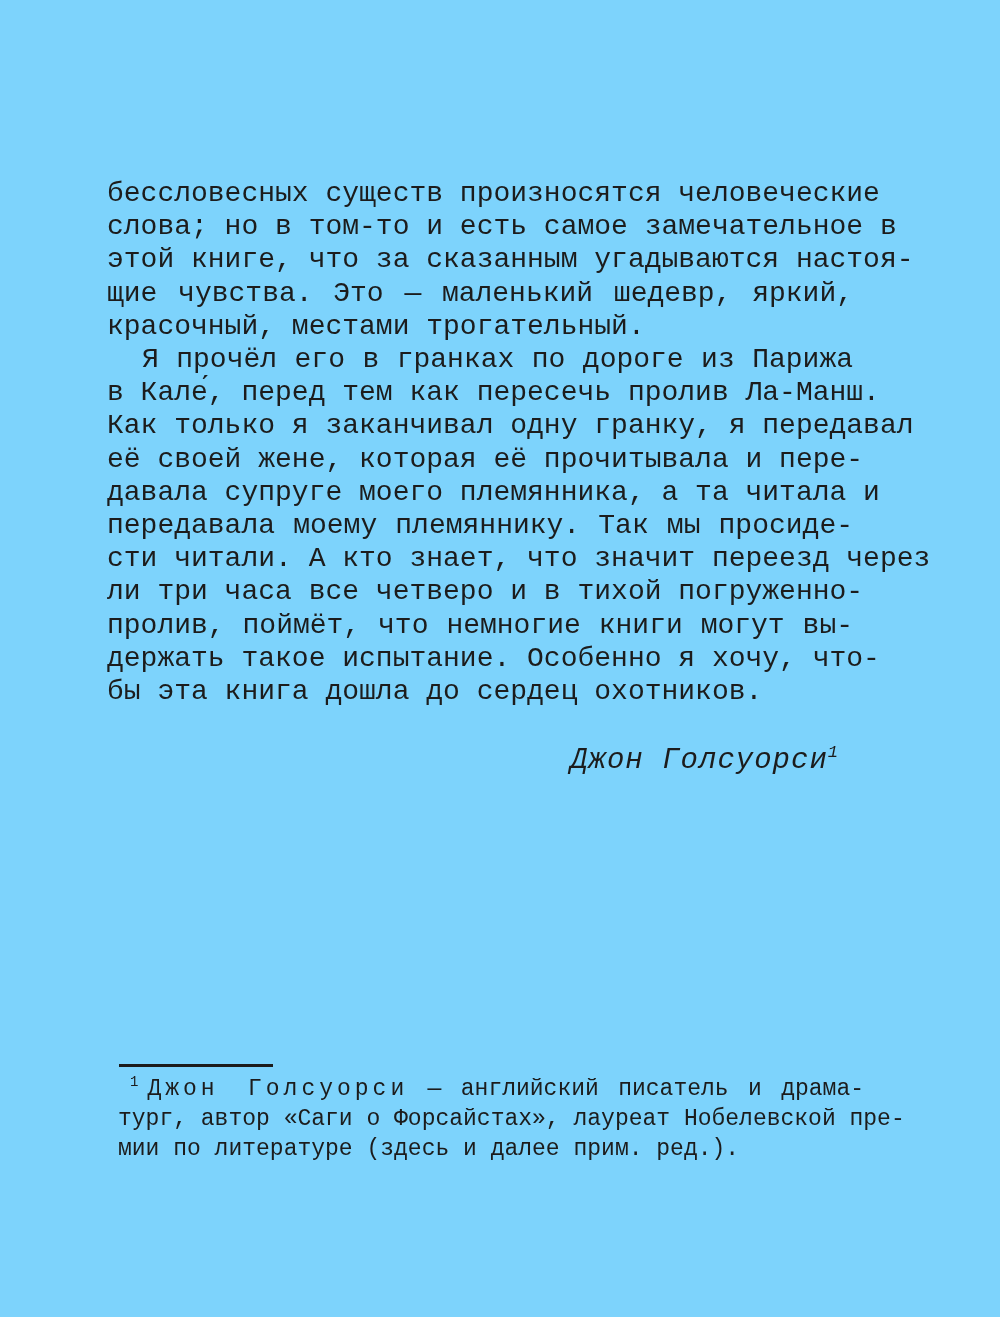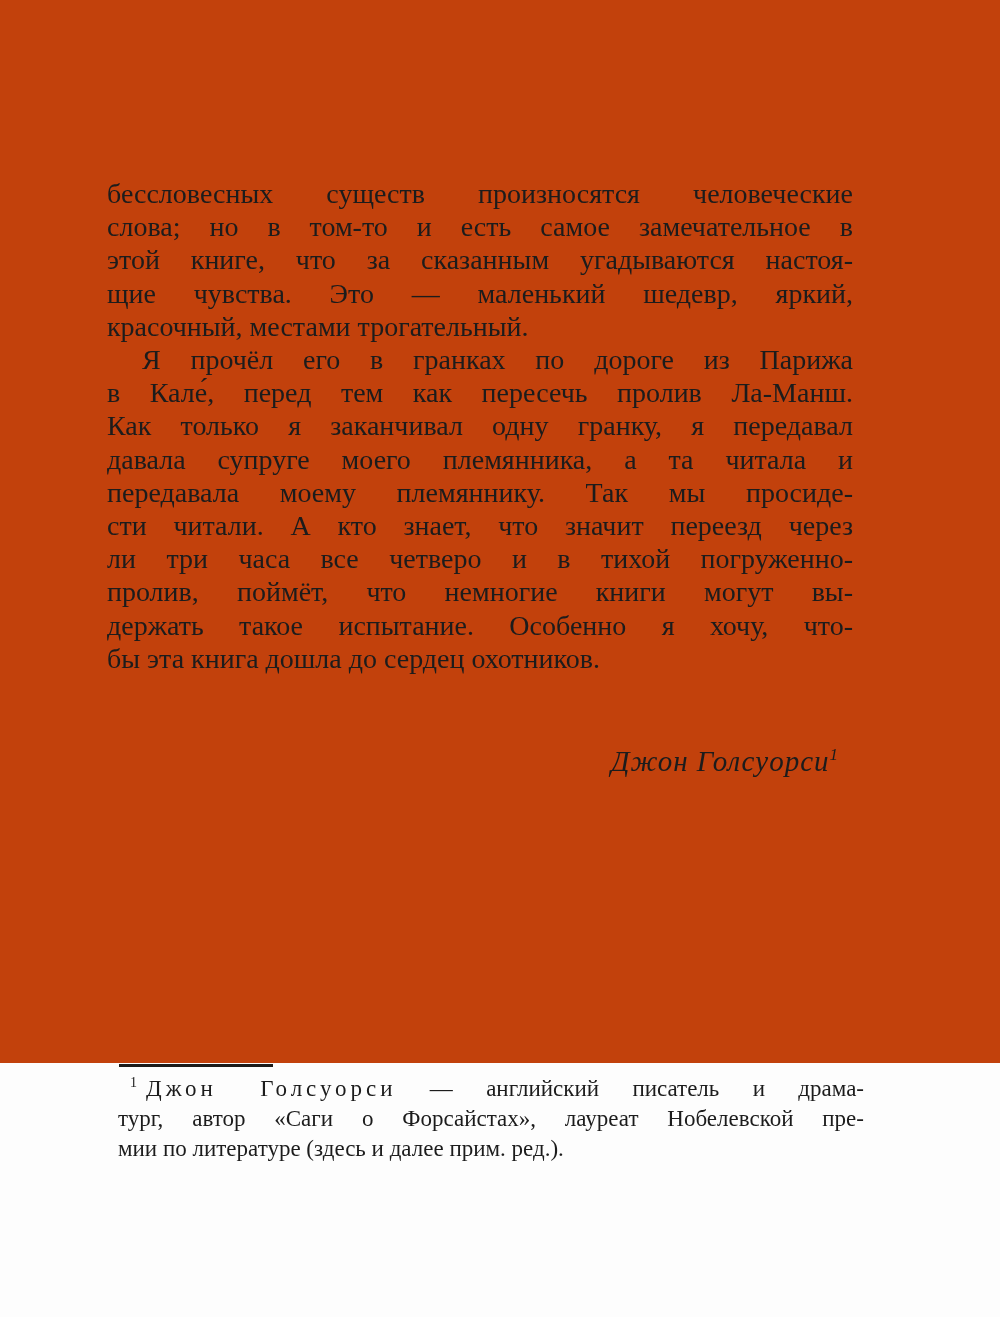--- a/index.html
+++ b/index.html
@@ -5,22 +5,23 @@
   * { margin: 0; padding: 0; box-sizing: border-box; }
   html, body {
     width: 1000px; height: 1317px;
     background: #fdfdfd;
     overflow: hidden;
     font-family: "Liberation Serif", "DejaVu Serif", serif;
     color: #1c1c1c;
   }
   .page {
     position: relative;
-    width: 1000px; height: 1063px;
-    background: #c2410c;
+    width: 1000px; height: 1317px;
+    background: #7dd3fc;
+    font-family: Liberation Mono, monospace;
   }
   
   .text-block {
     position: absolute;
     top: 177px; left: 107px;
     width: 746px;
   }
   .ln {
     font-size: 28px;
     line-height: 33.2px;
@@ -98,20 +99,21 @@
       <p class="ln">бессловесных существ произносятся человеческие</p>
       <p class="ln">слова; но в том-то и есть самое замечательное в</p>
       <p class="ln">этой книге, что за сказанным угадываются настоя-</p>
       <p class="ln">щие чувства. Это — маленький шедевр, яркий,</p>
       <p class="ln last">красочный, местами трогательный.</p>
     </div>
     <div>
       <p class="ln indent">Я прочёл его в гранках по дороге из Парижа</p>
       <p class="ln">в Кале́, перед тем как пересечь пролив Ла-Манш.</p>
       <p class="ln">Как только я заканчивал одну гранку, я передавал</p>
+      <p class="ln">её своей жене, которая её прочитывала и пере-</p>
       <p class="ln">давала супруге моего племянника, а та читала и</p>
       <p class="ln">передавала моему племяннику. Так мы просиде-</p>
       <p class="ln">сти читали. А кто знает, что значит переезд через</p>
       <p class="ln">ли три часа все четверо и в тихой погруженно-</p>
       <p class="ln">пролив, поймёт, что немногие книги могут вы-</p>
       <p class="ln">держать такое испытание. Особенно я хочу, что-</p>
       <p class="ln last">бы эта книга дошла до сердец охотников.</p>
     </div>
   </section>
 

